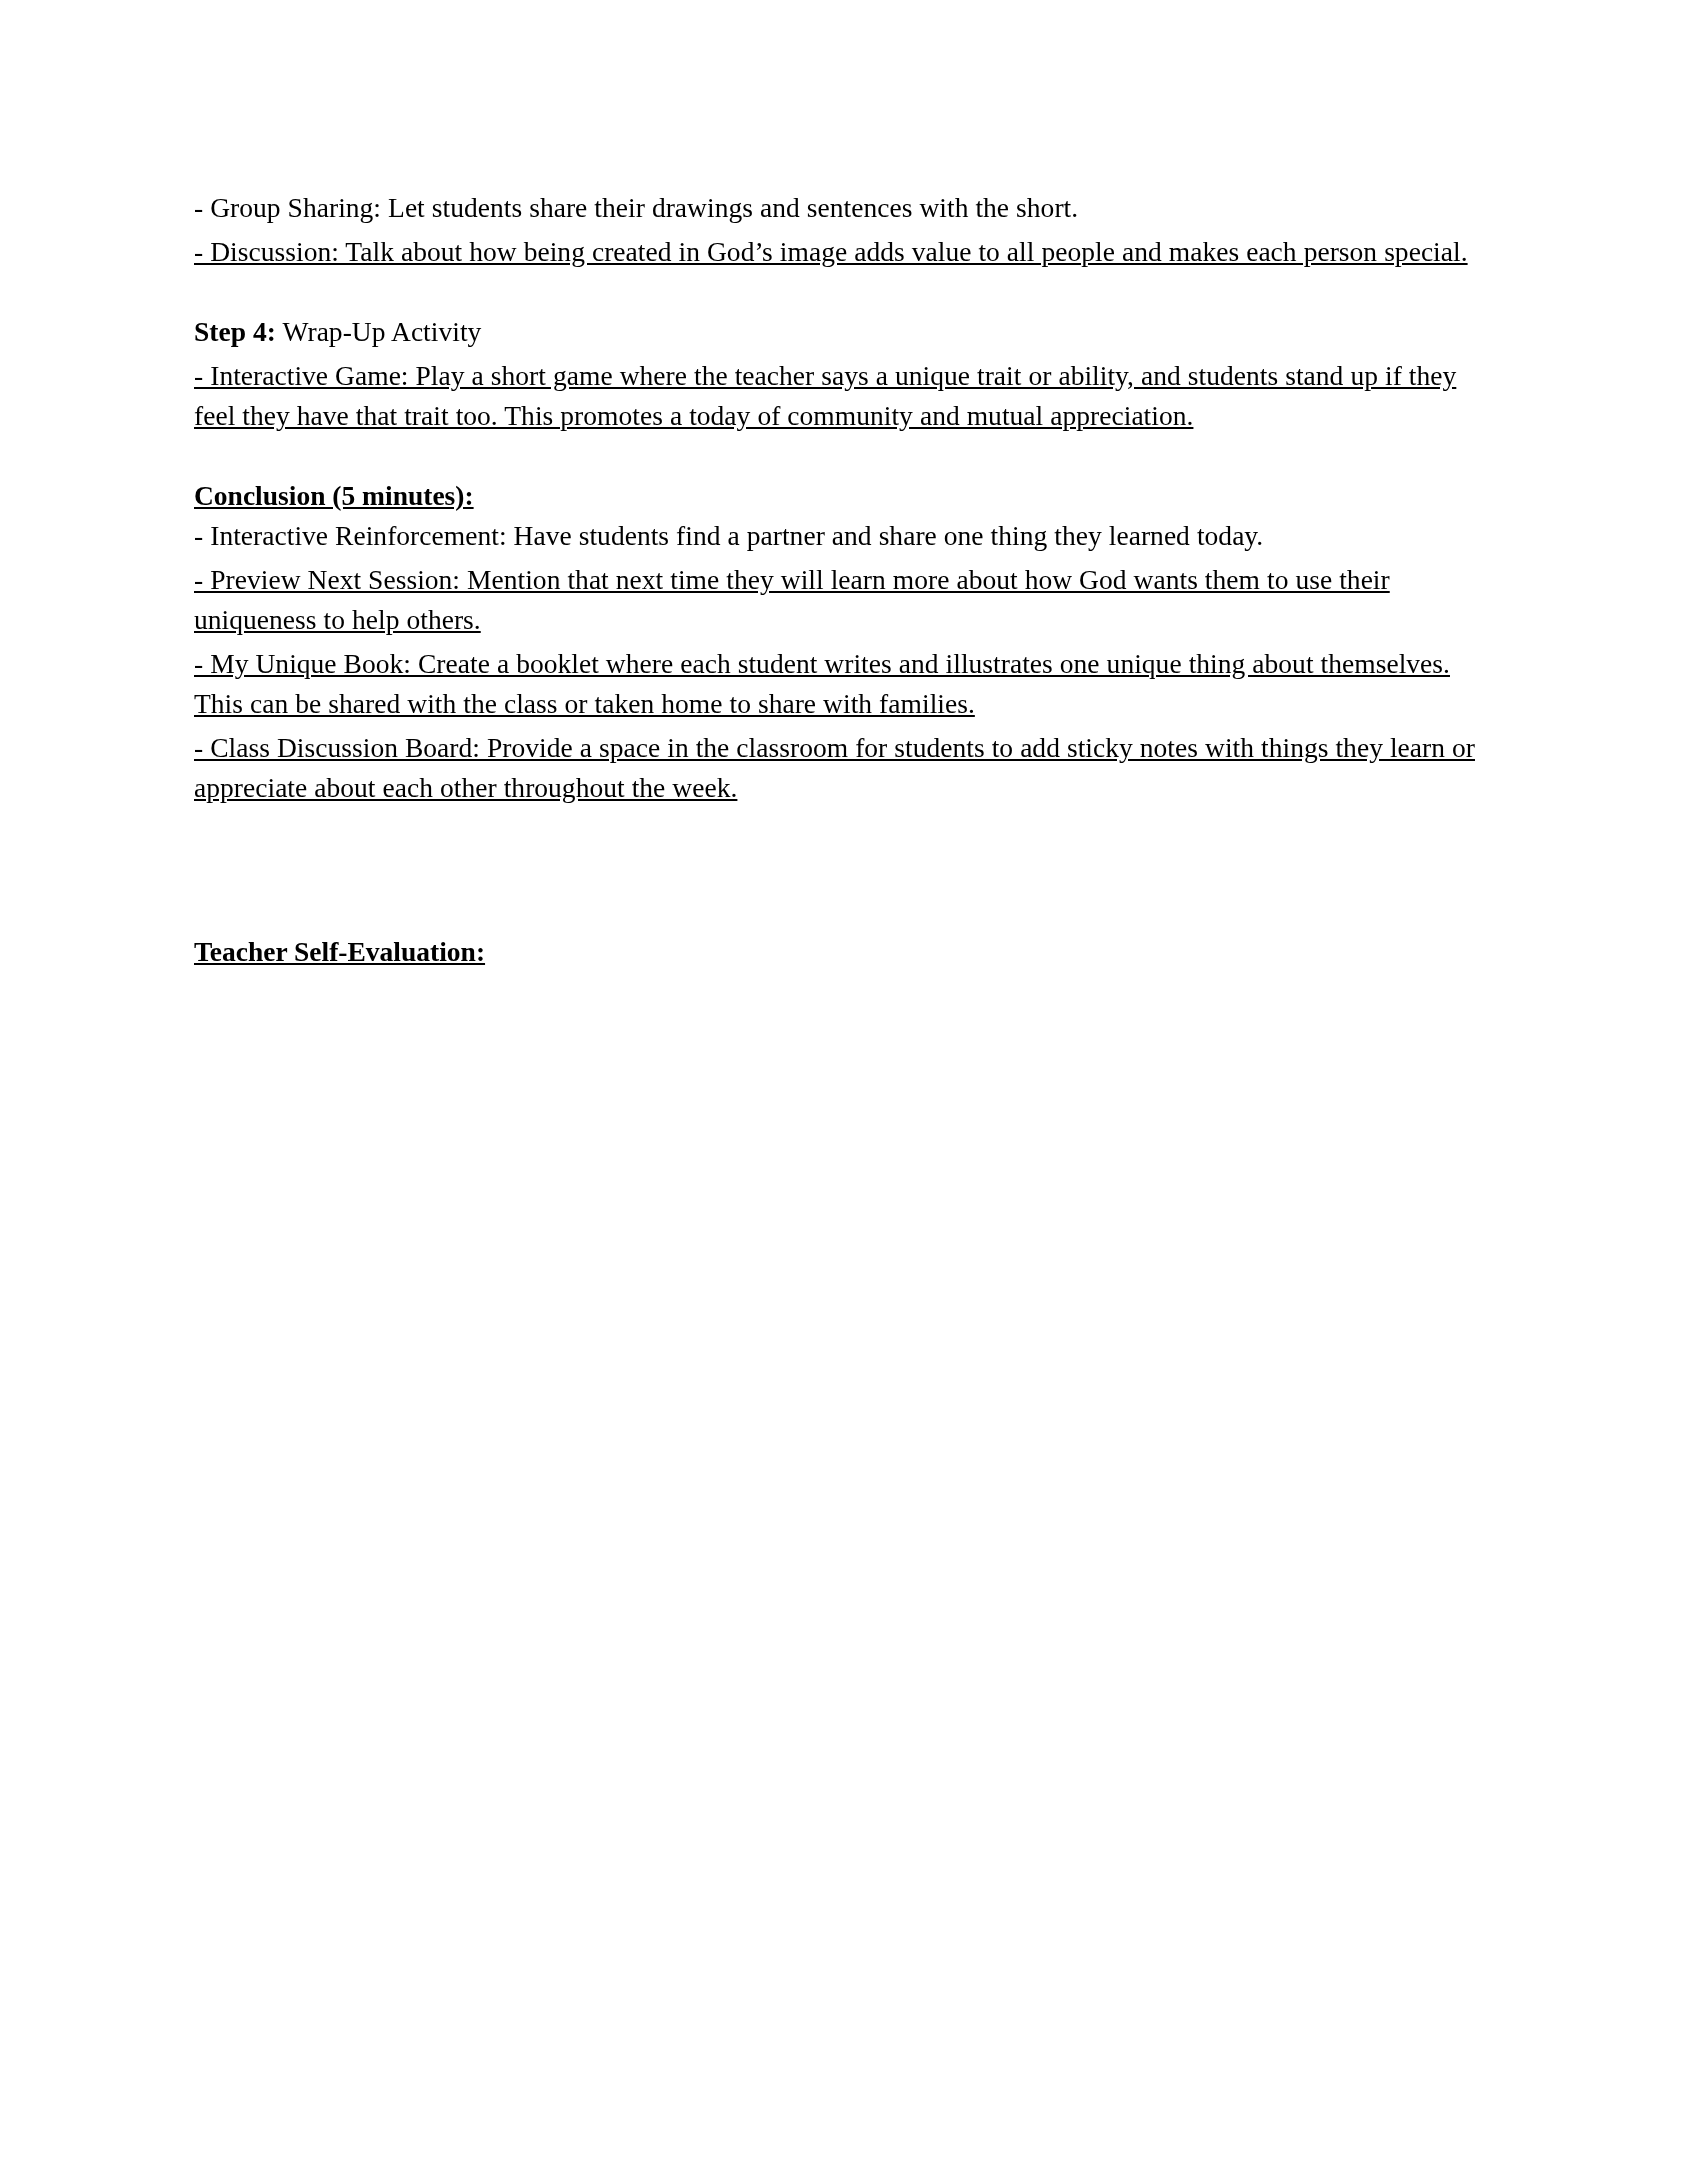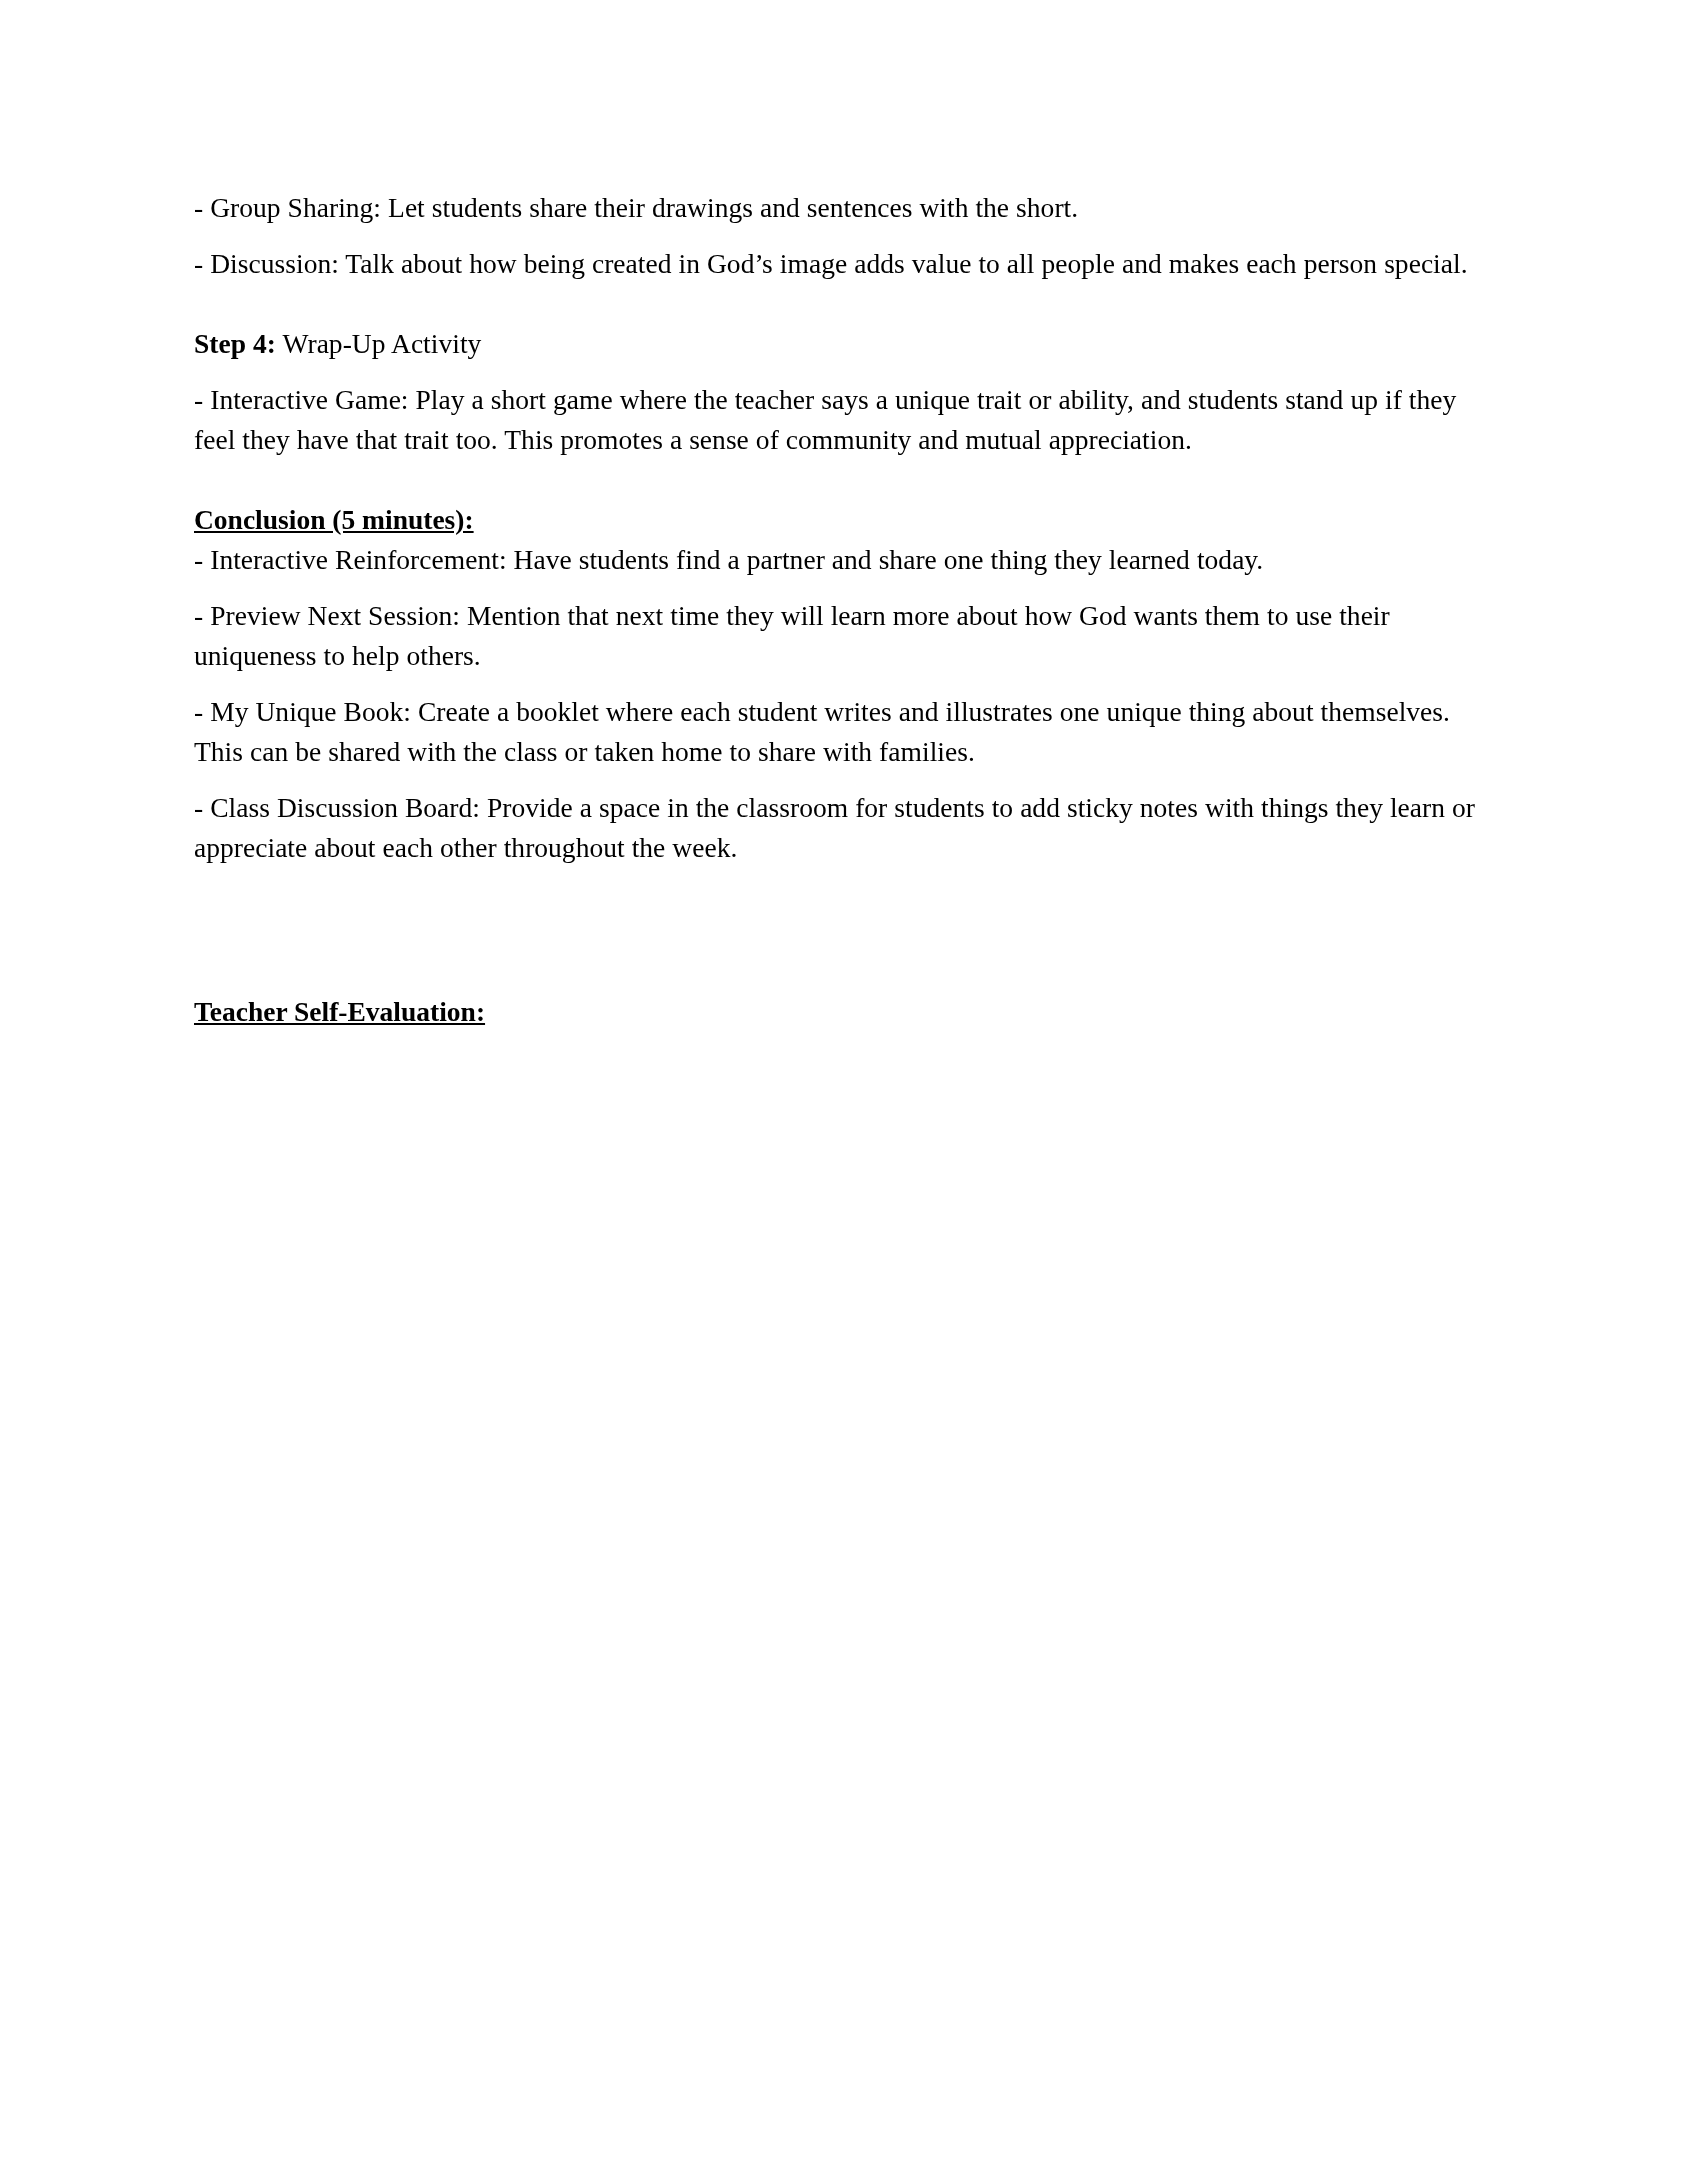--- a/index.html
+++ b/index.html
@@ -31,21 +31,22 @@
   }
   .para {
     margin: 0;
     font-size: 27.5px;
     line-height: 40px;
     text-align: left;
     letter-spacing: 0.03px;
     word-spacing: 0.1px;
   }
   .para + .para {
-    margin-top: 16px;
+    margin-top: 4px;
+    text-decoration: underline;
   }
   .gap-1 { height: 40px; }
   .gap-pre-eval { height: 124px; }
   b, .bold { font-weight: bold; }
   .heading {
     margin: 0;
     font-size: 27.5px;
     line-height: 40px;
     font-weight: bold;
     text-decoration: underline;
@@ -58,21 +59,21 @@
   <div class="doc-body">
 
     <p class="para">- Group Sharing: Let students share their drawings and sentences with the short.</p>
 
     <p class="para">- Discussion: Talk about how being created in God’s image adds value to all people and makes each person special.</p>
 
     <div class="gap-1"></div>
 
     <p class="para"><b>Step 4:</b><span> Wrap-Up Activity</span></p>
 
-    <p class="para">- Interactive Game: Play a short game where the teacher says a unique trait or ability, and students stand up if they feel they have that trait too. This promotes a sense of community and mutual appreciation.</p>
+    <p class="para">- Interactive Game: Play a short game where the teacher says a unique trait or ability, and students stand up if they feel they have that trait too. This promotes a today of community and mutual appreciation.</p>
 
     <div class="gap-1"></div>
 
     <p class="heading">Conclusion (5 minutes):</p>
 
 
     <p class="para">- Interactive Reinforcement: Have students find a partner and share one thing they learned today.</p>
 
     <p class="para">- Preview Next Session: Mention that next time they will learn more about how God wants them to use their uniqueness to help others.</p>
 

